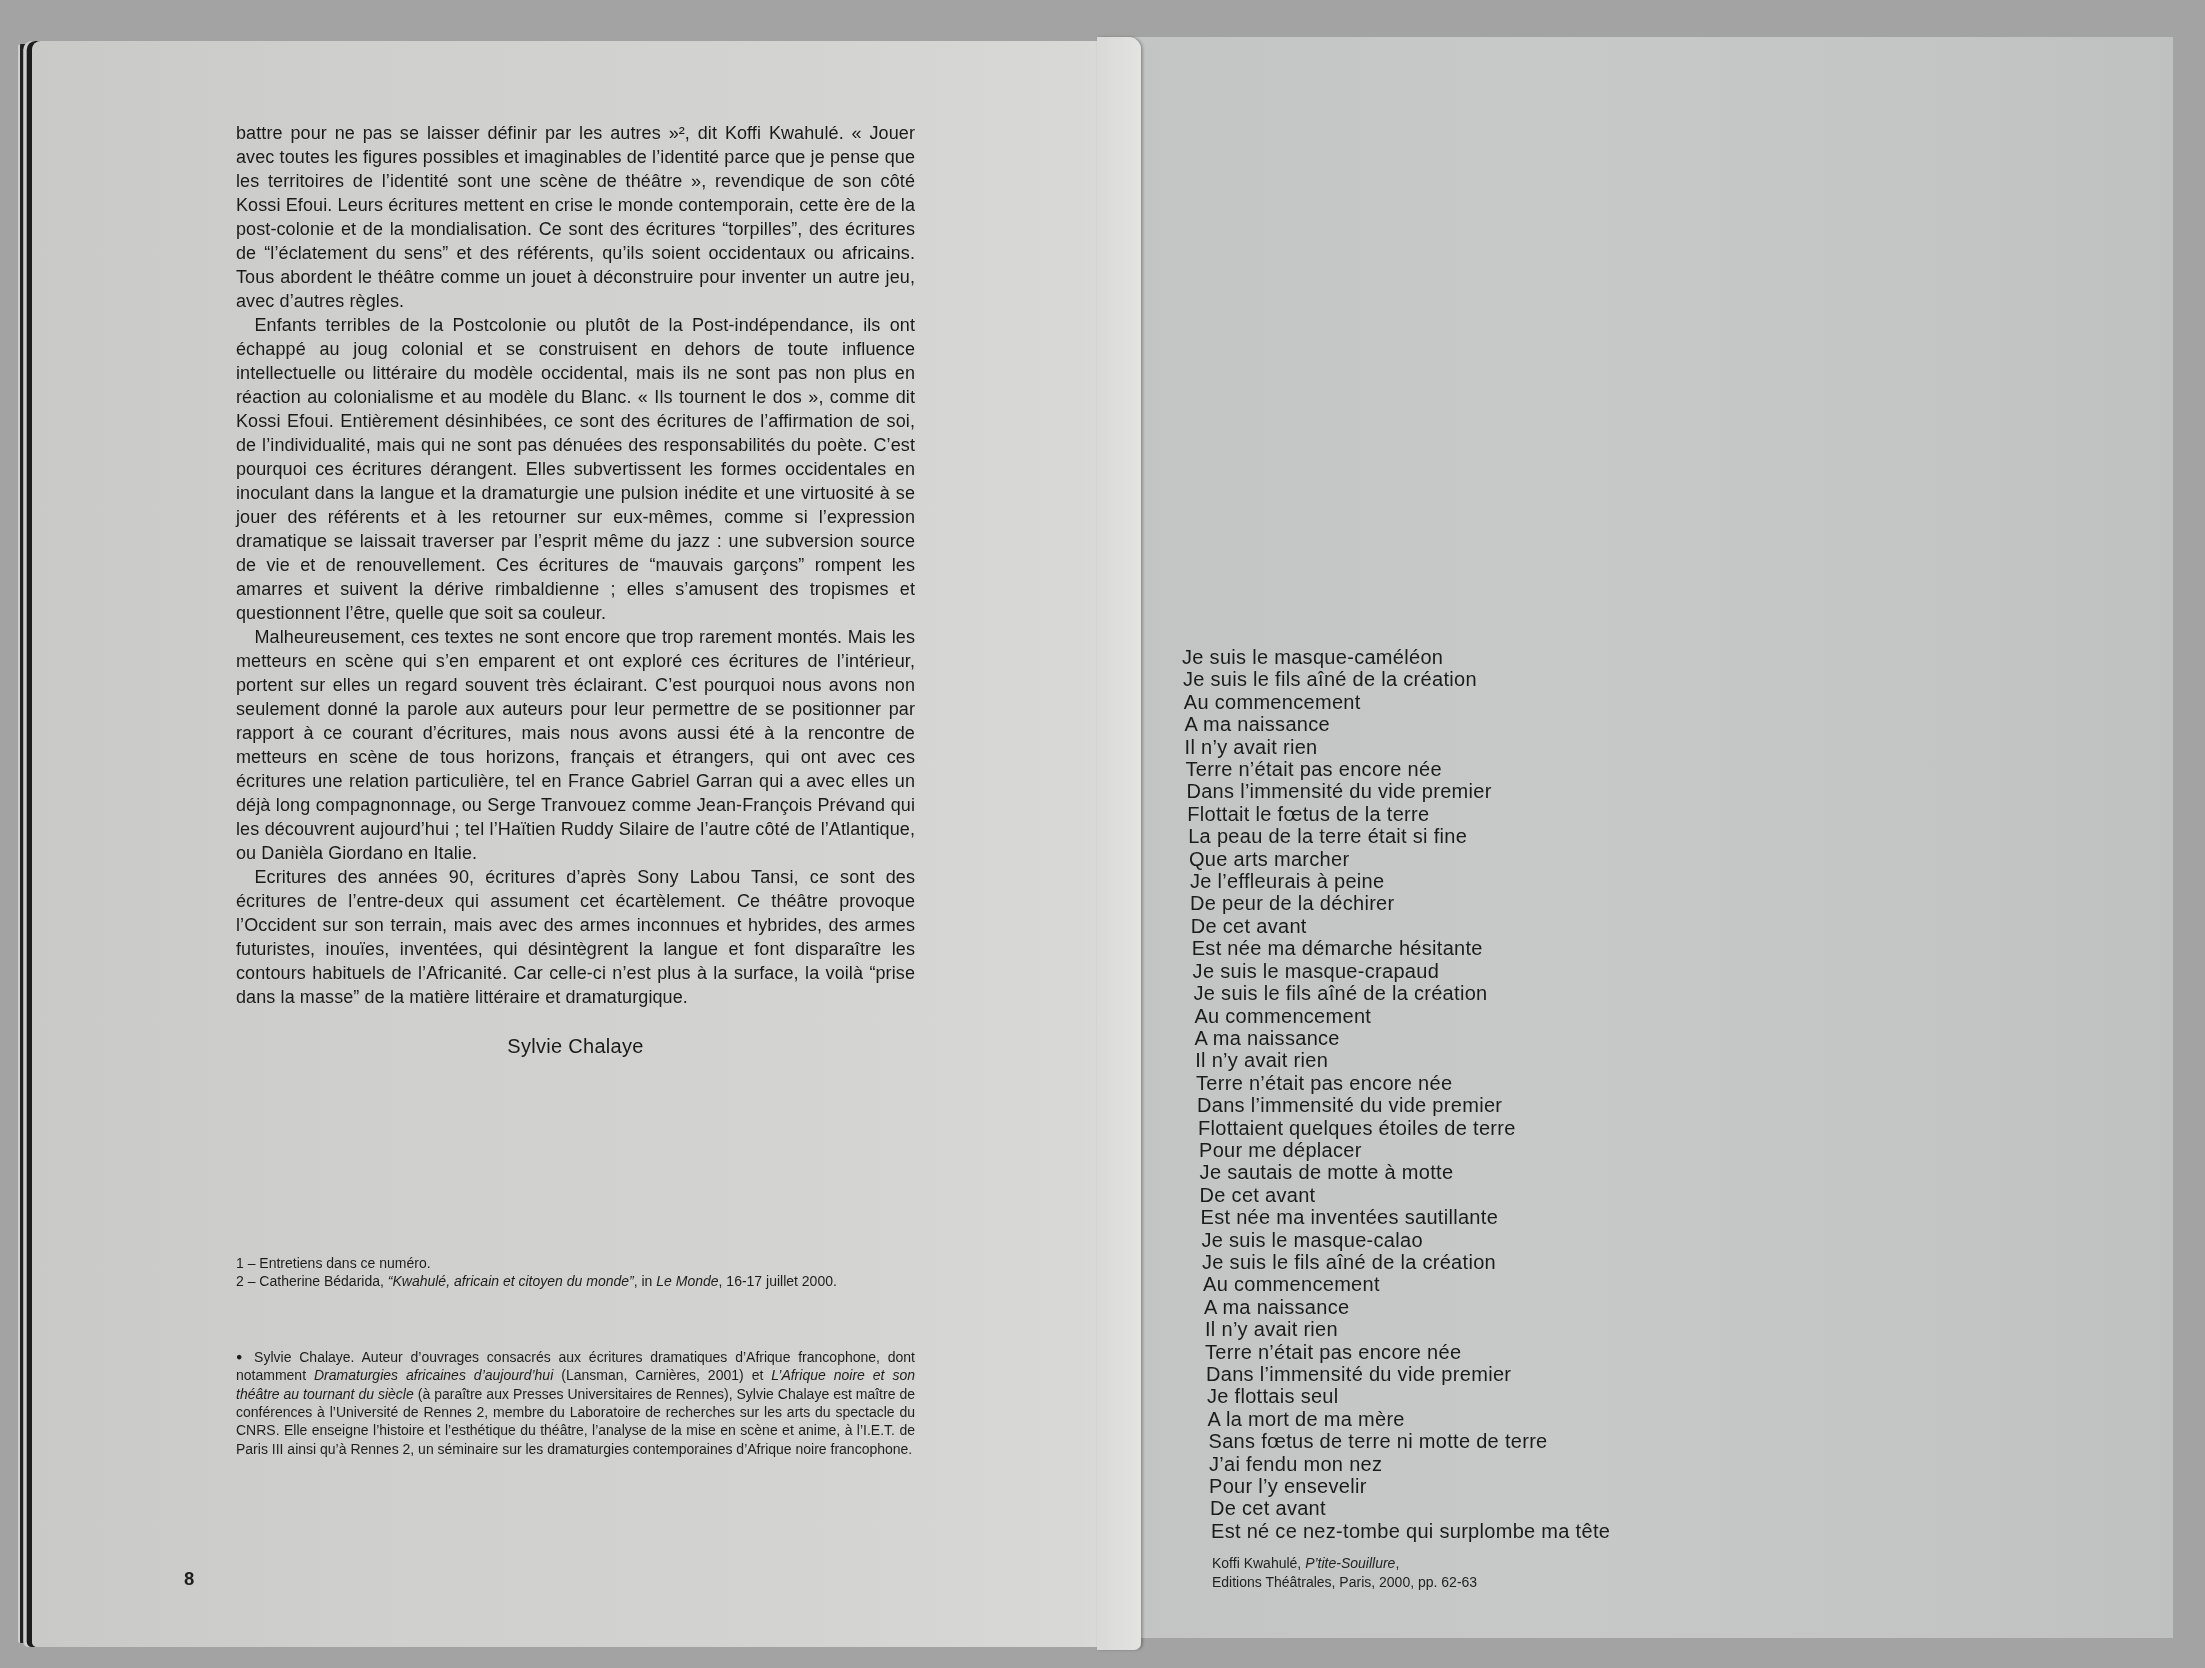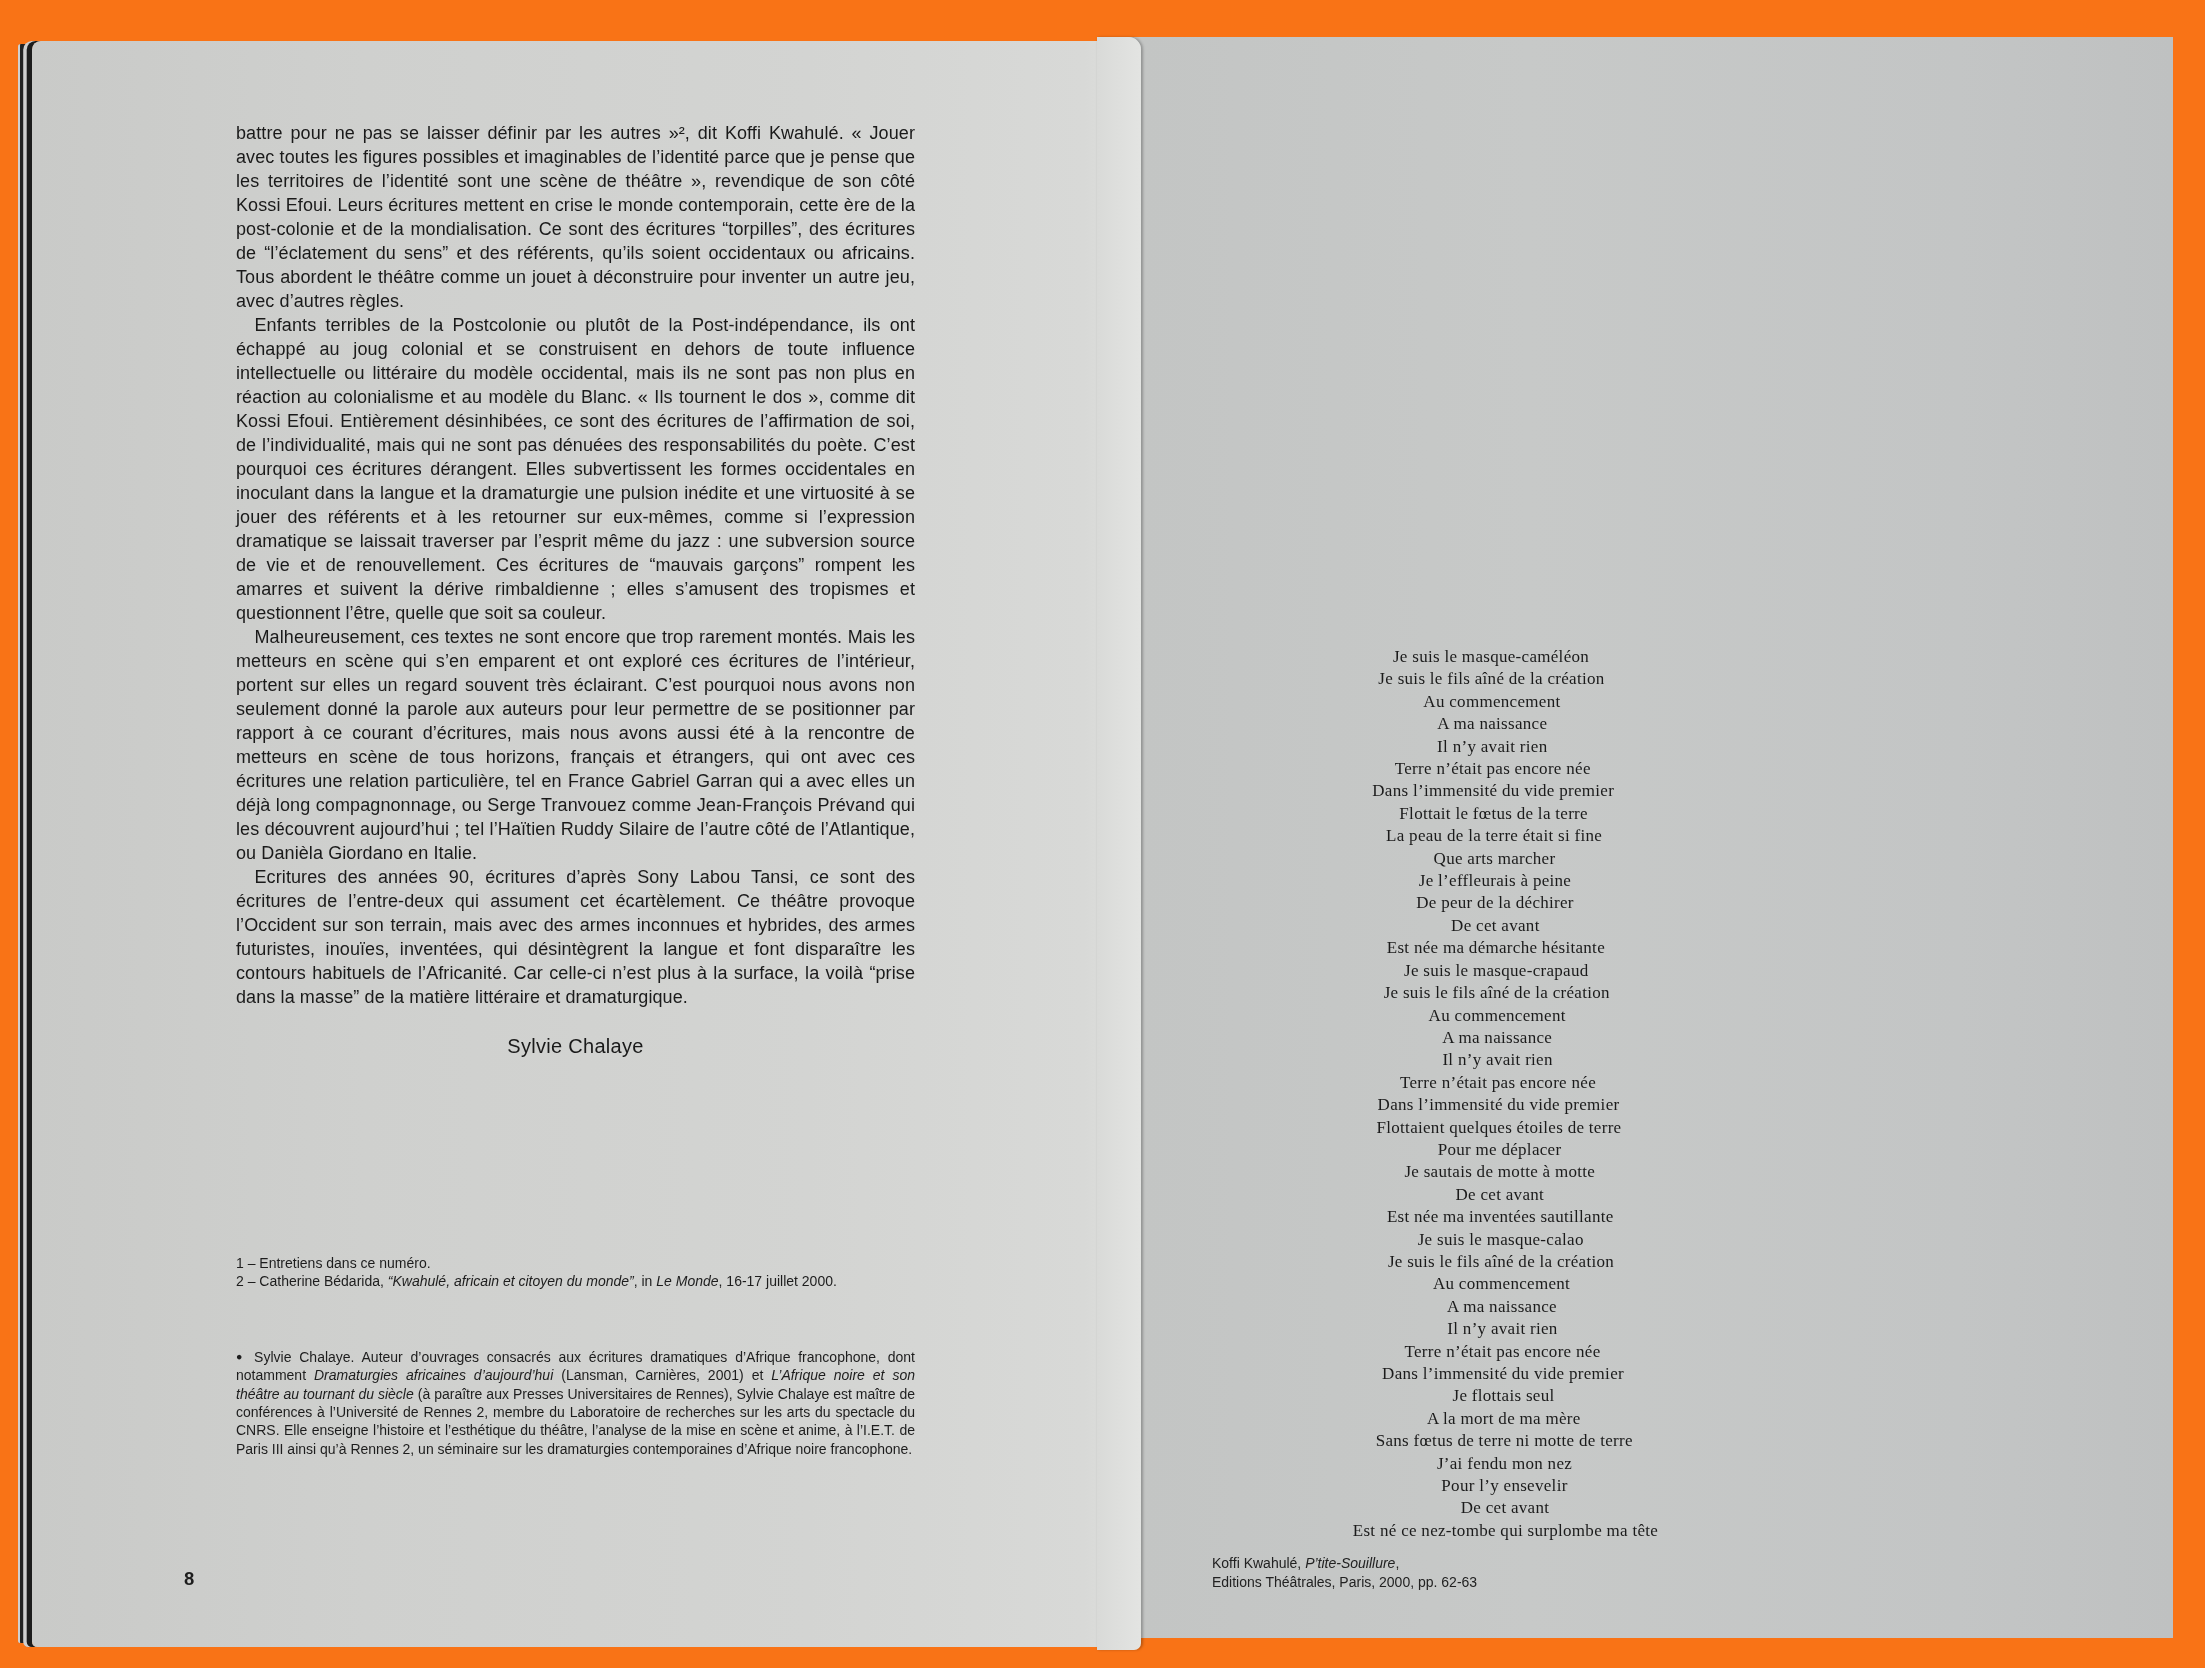--- a/index.html
+++ b/index.html
@@ -8,21 +8,21 @@
       width: 2206px;
       height: 1668px;
       background: #0c0c0c;
       overflow: hidden;
       font-family: "Liberation Sans", sans-serif;
     }
     .scene {
       position: relative;
       width: 2206px;
       height: 1668px;
-      background: #f97316;
+      background: #a3a3a3;
     }
     
     .page-left {
       position: absolute;
       left: 32px;
       top: 41px;
       width: 1108px;
       height: 1606px;
       background: linear-gradient(90deg, #c9cac8 0%, #cfd0ce 30%, #d3d4d2 70%, #d8d9d7 95%, #e2e3e1 100%);
       border-radius: 8.8px 12.4px 7px 5.3px;
@@ -124,25 +124,24 @@
       line-height: 103px;
       font-weight: bold;
       letter-spacing: -0.9px;
     }
     .poem {
       position: absolute;
       left: 1182px;
       top: 646px;
       width: 618px;
       color: #1b1b1b;
-      font-family: Liberation Serif, serif;
-      font-size: 17px;
+      font-family: Liberation Sans, sans-serif;
+      font-size: 20px;
       line-height: 22.4px;
       letter-spacing: 0.3px;
-      text-align: center;
     }
     .poem div { white-space: nowrap; }
     .citation {
       position: absolute;
       left: 1212px;
       top: 1554px;
       color: #222;
       font-size: 14px;
       line-height: 19.4px;
     }

